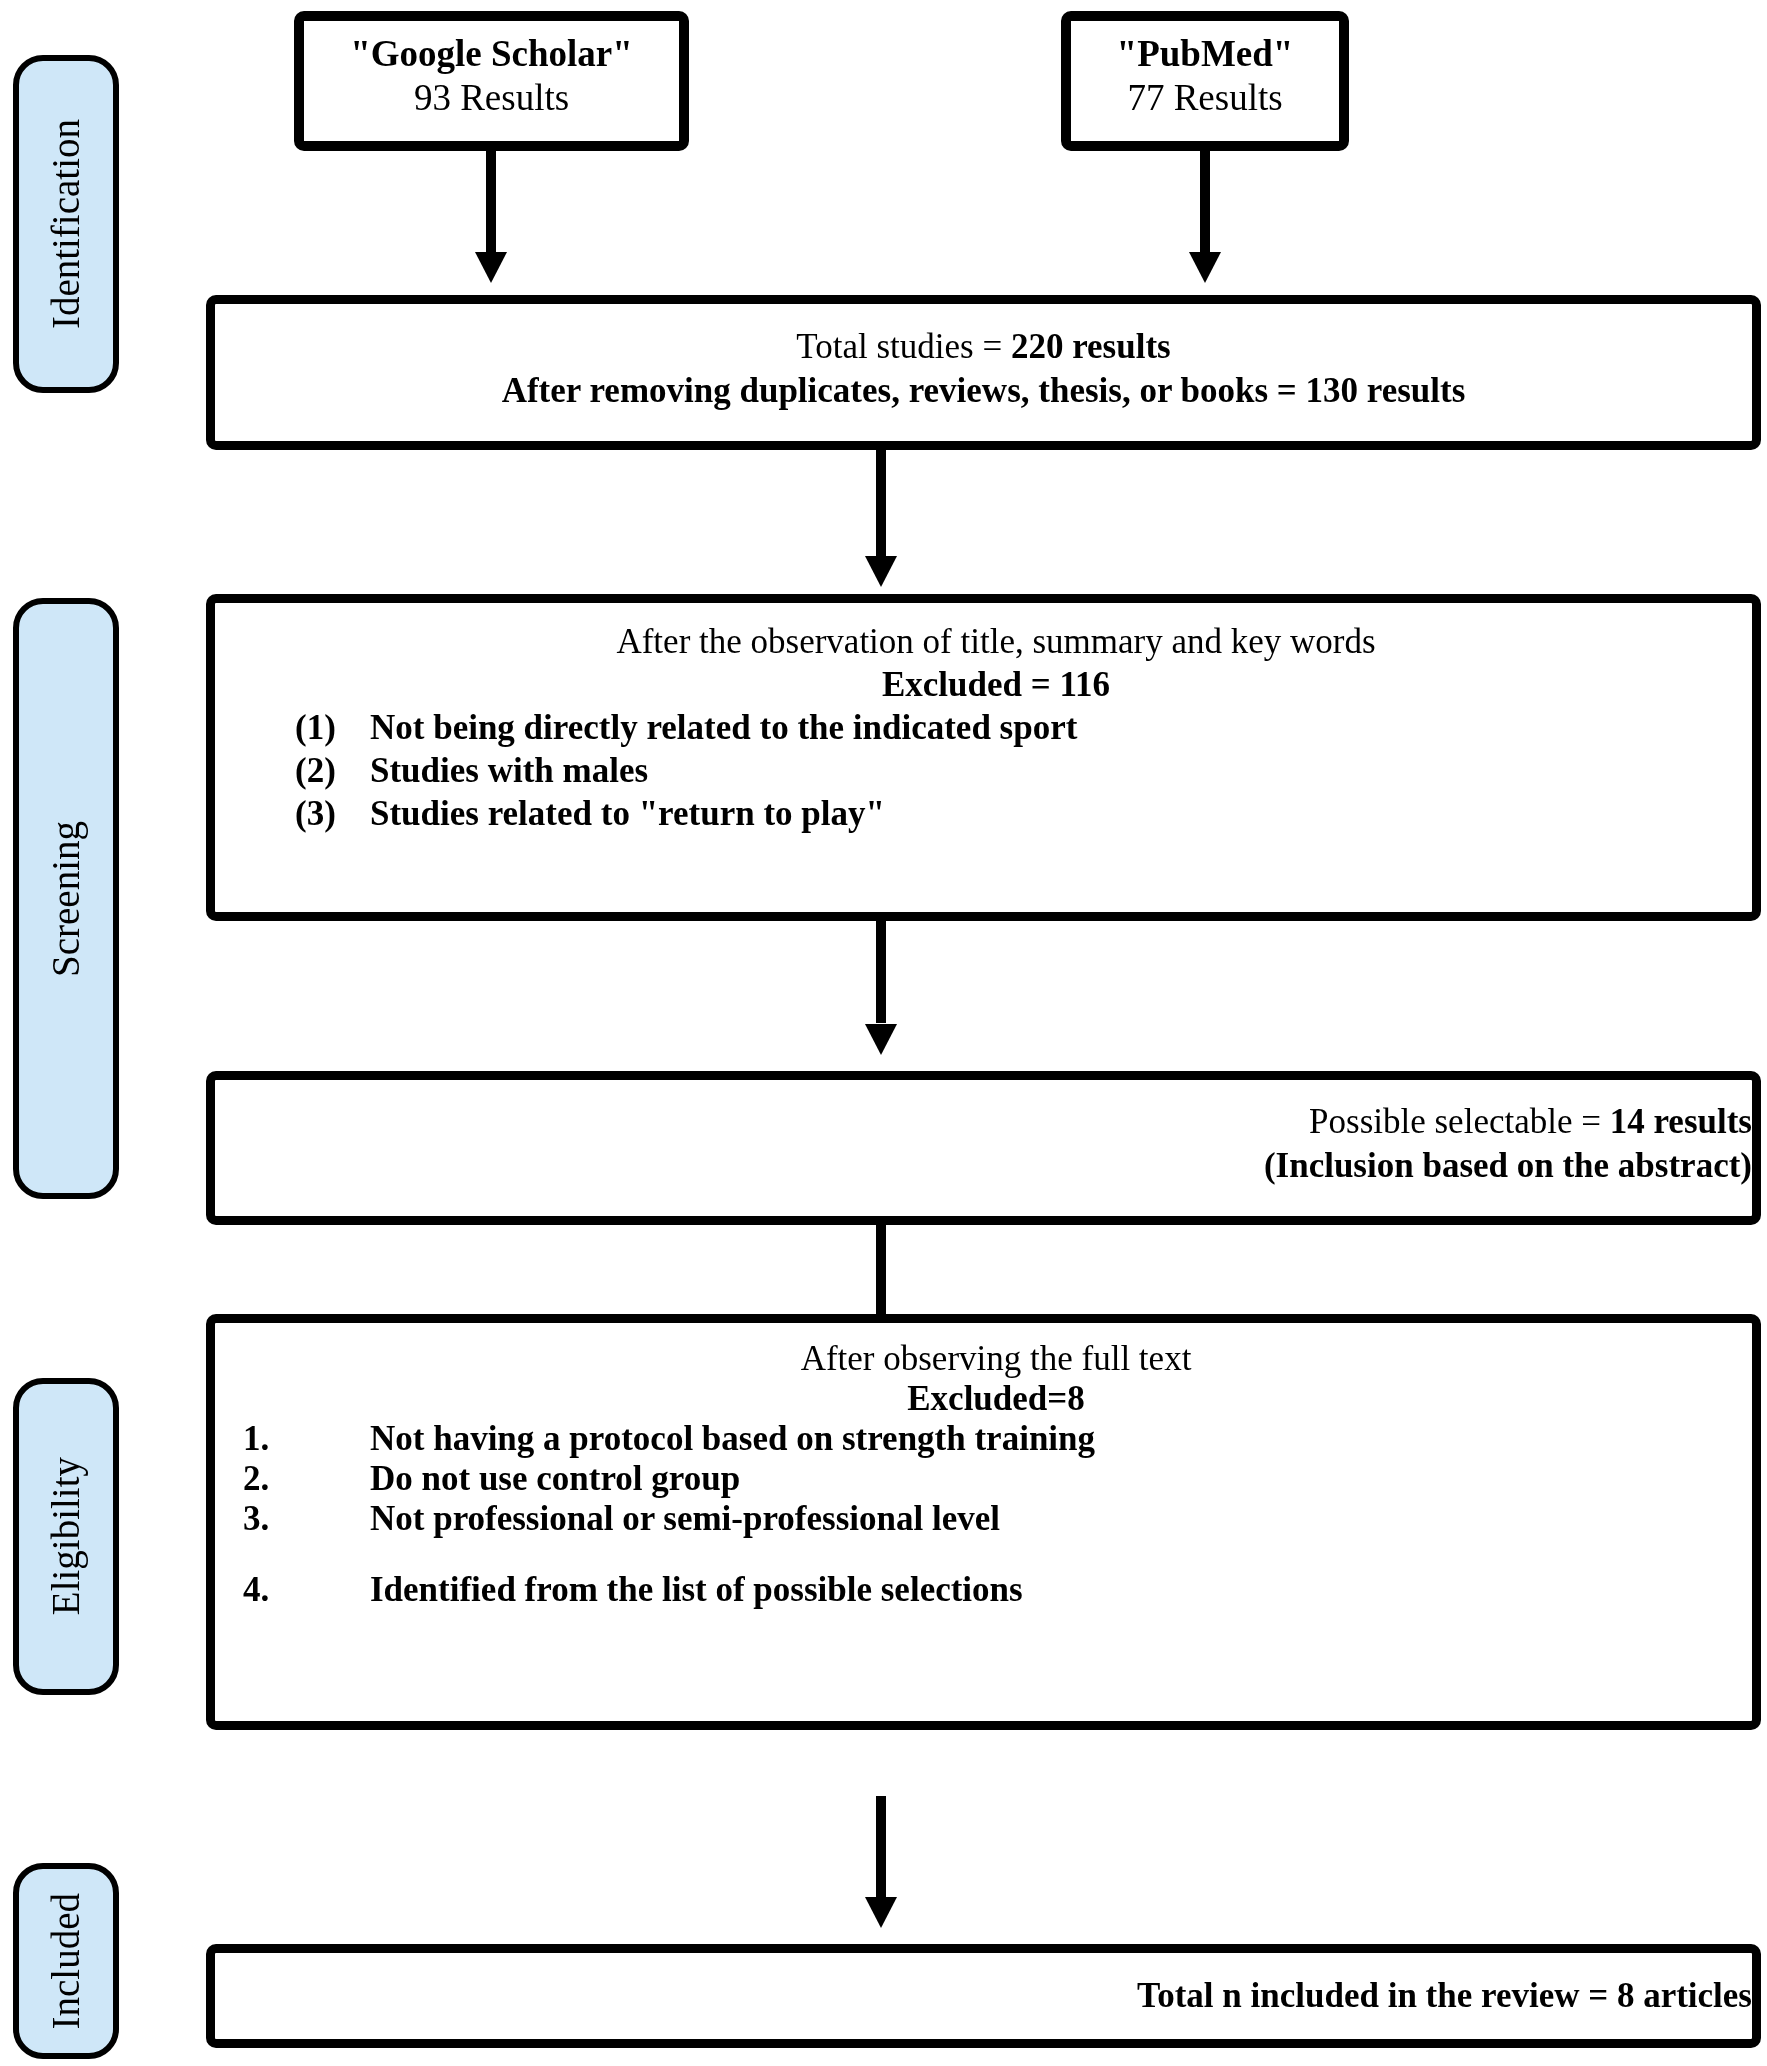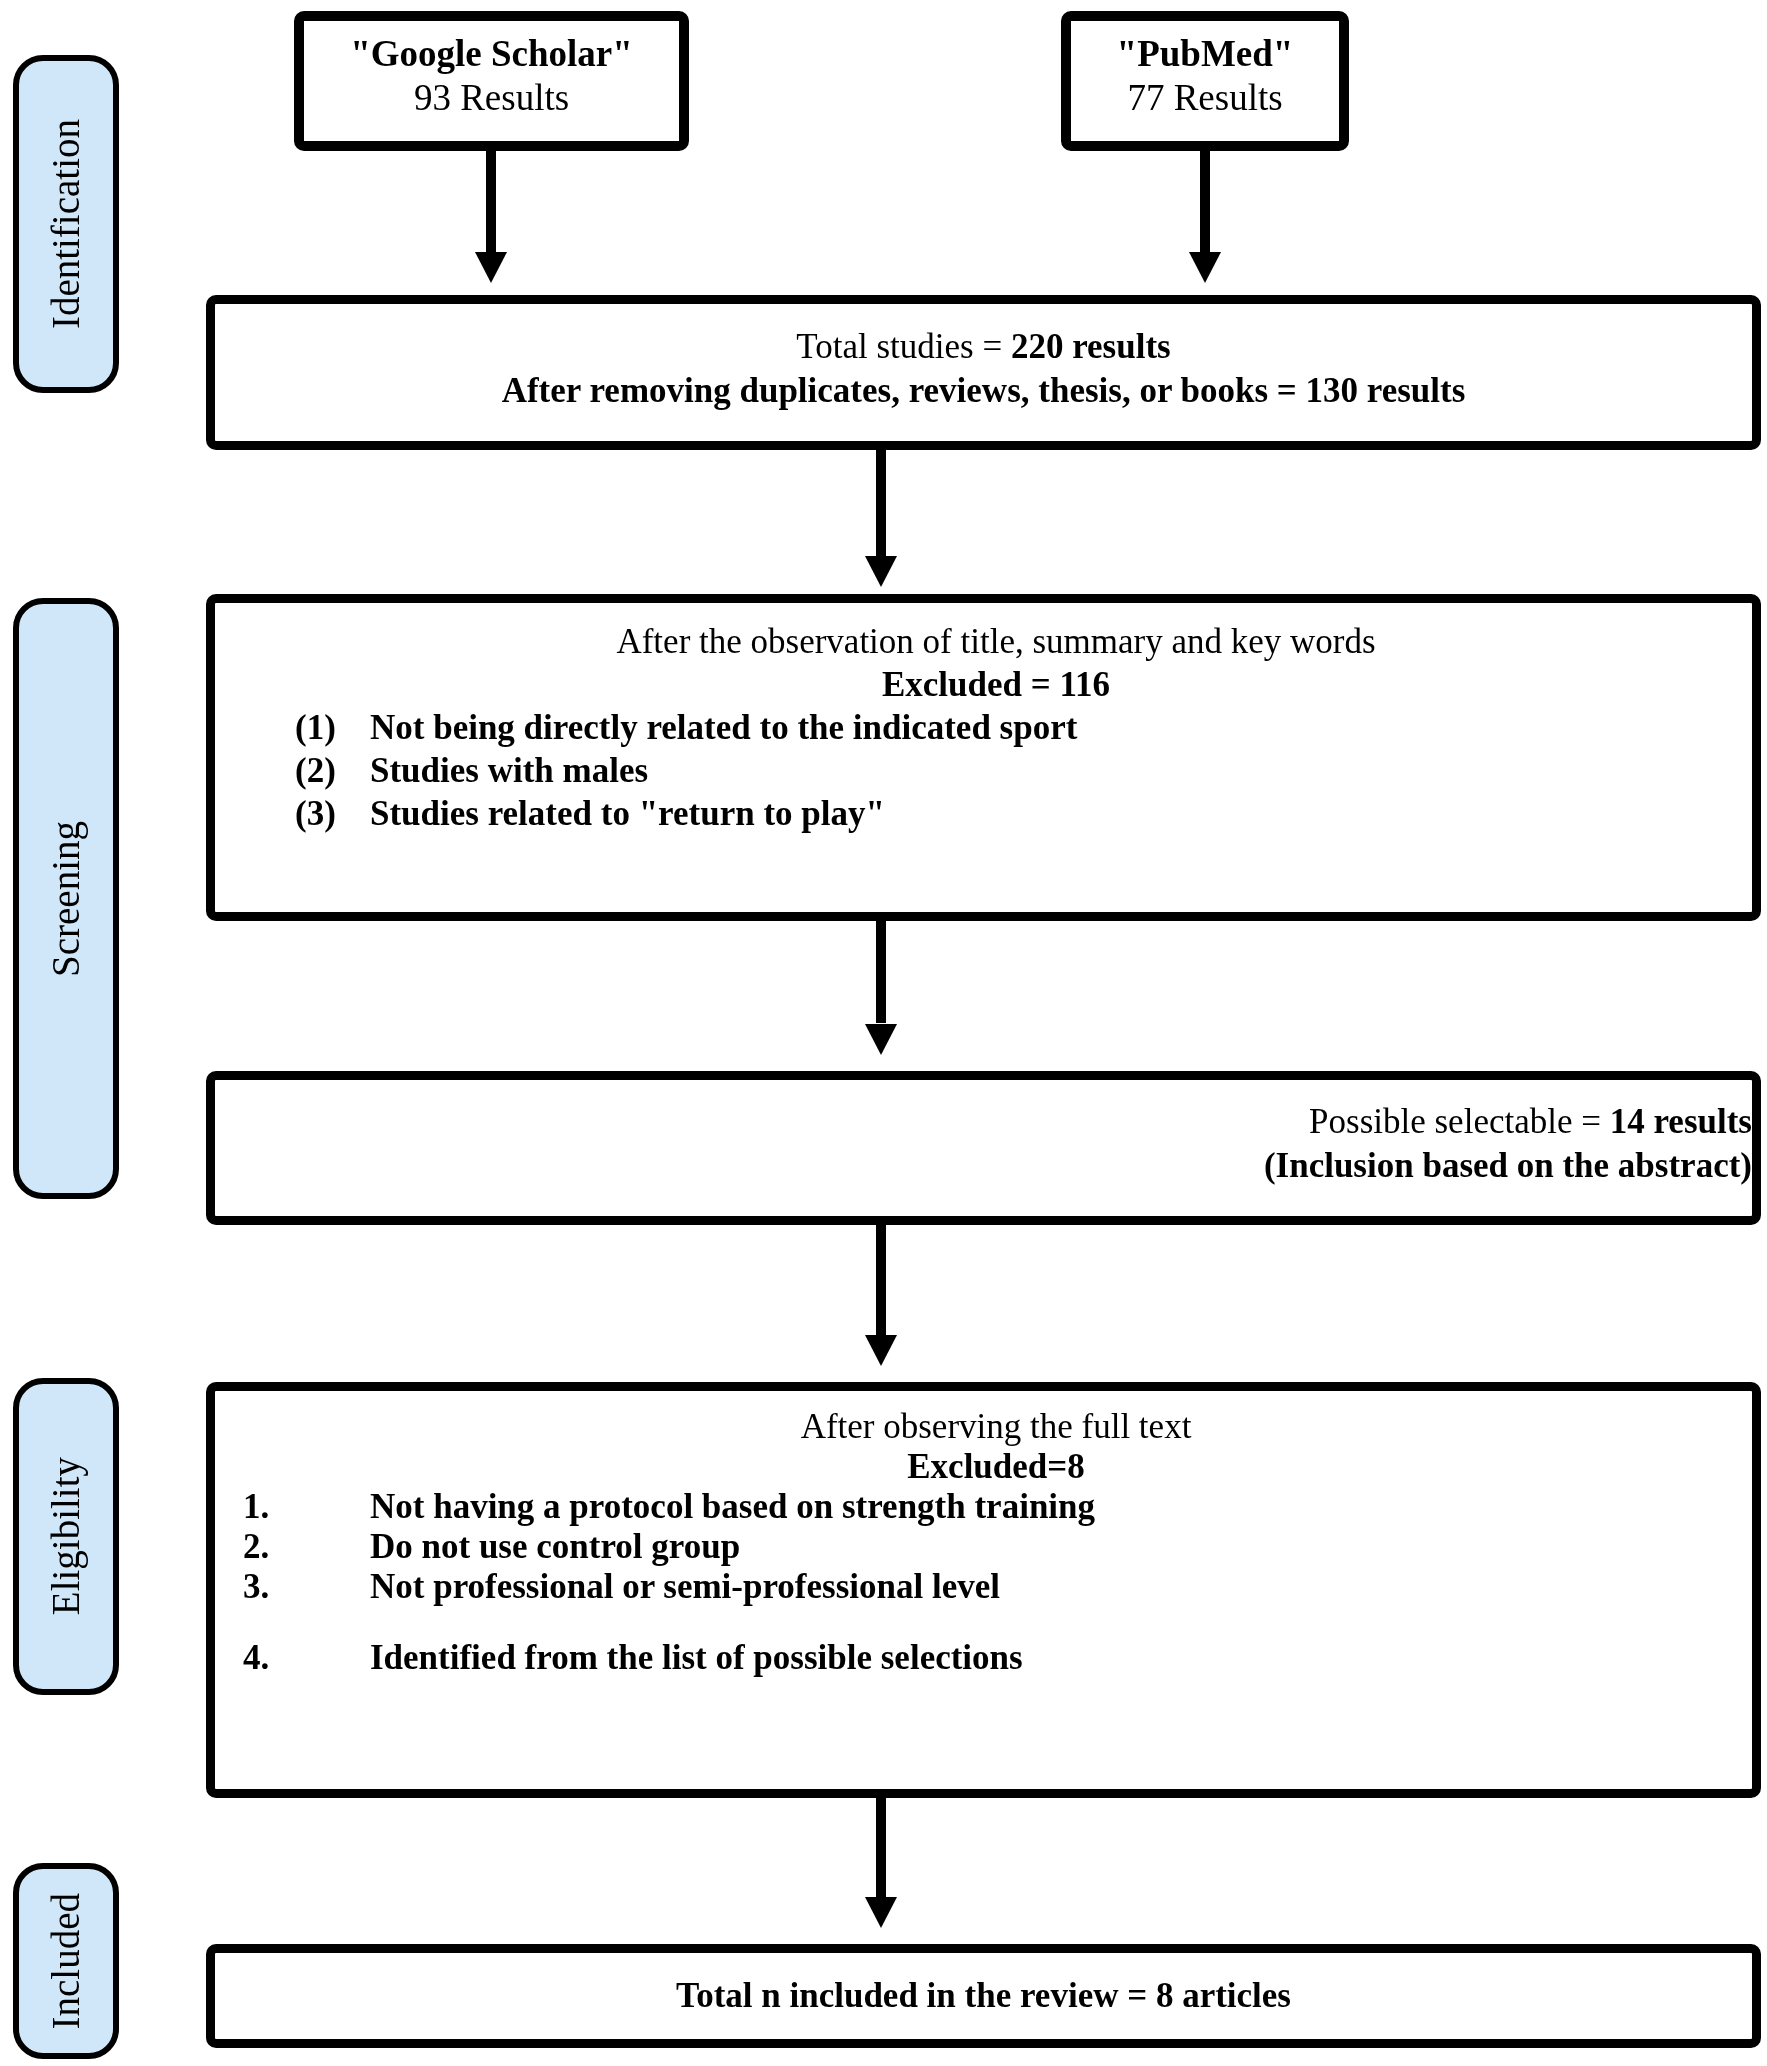--- a/index.html
+++ b/index.html
@@ -30,24 +30,24 @@
          font-size:37px; line-height:44px; padding-top:11.3px; }
   #src-gs { left:294px;  width:395px; }
   #src-pm { left:1061px; width:288px; }
 
   #box-total    { left:206px; top:295px;  width:1555px; height:155px;
                   text-align:center; font-size:35px; line-height:44px; padding-top:21px; }
   #box-screen   { left:206px; top:594px;  width:1555px; height:327px;
                   font-size:35px; line-height:43px; padding-top:17px; }
   #box-possible { left:206px; top:1071px; width:1555px; height:154px;
                   text-align:right; font-size:35px; line-height:44px; padding-top:20px; }
-  #box-elig     { left:206px; top:1382px; width:1555px; height:416px;
+  #box-elig     { left:206px; top:1314px; width:1555px; height:416px;
                   font-size:35px; line-height:40px; padding-top:15.5px; }
   #box-final    { left:206px; top:1944px; width:1555px; height:104px;
-                  display:flex; align-items:center; justify-content:center;
+                  display:flex; align-items:center; justify-content:flex-end;
                   font-size:35px; font-weight:bold; }
 
   .bold { font-weight:bold; }
   .center { text-align:center;padding-left:25px; }
   .li { display:flex; font-weight:bold; }
   #box-screen .mark { margin-left:80px; width:75px; flex:none; }
   #box-elig   .mark { margin-left:28px;  width:127px; flex:none; }
   .gap { height:31px; }
 
   

